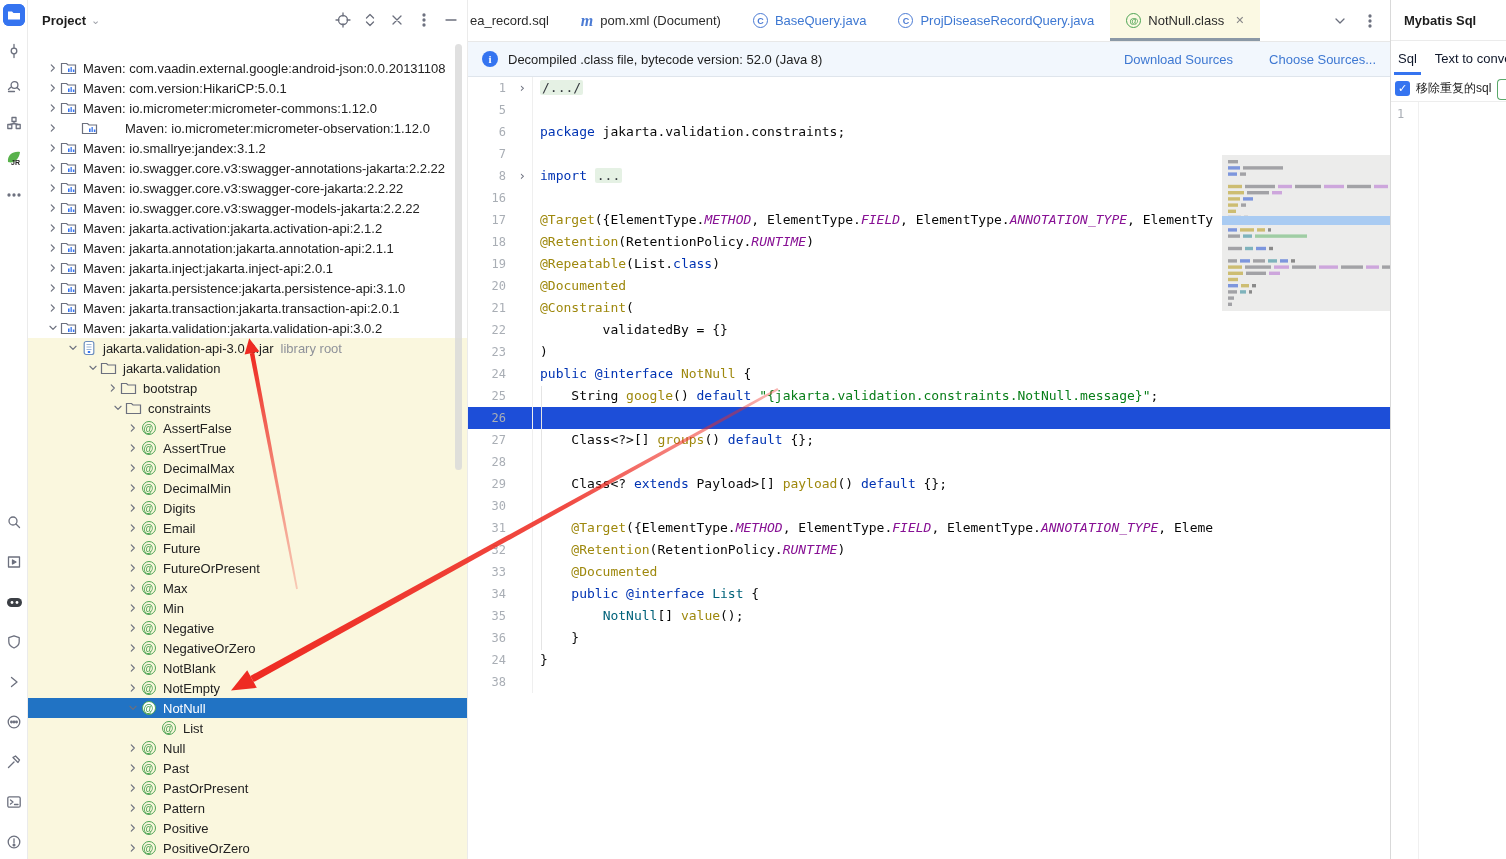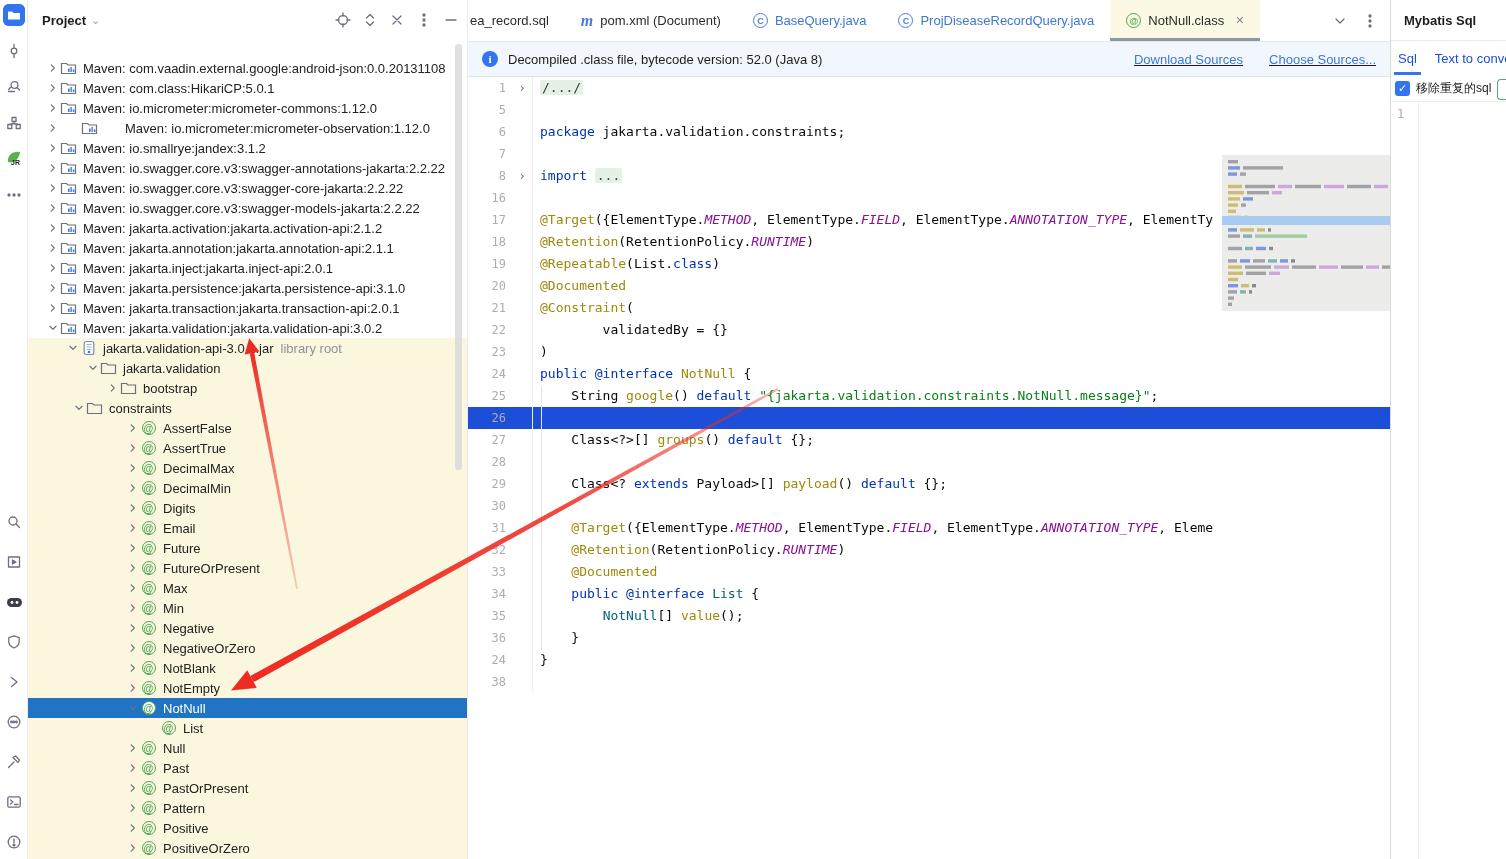--- a/index.html
+++ b/index.html
@@ -50,21 +50,21 @@
   .tab-ic-m { font-family:"Liberation Serif", serif; font-style:italic; font-weight:bold; color:#4B7BD4; font-size:16px; }
   .circ { width:15px; height:15px; border:1.3px solid #4B7BD4; border-radius:50%; color:#4B7BD4;
     font-size:9px; display:inline-flex; align-items:center; justify-content:center; font-weight:bold; }
   .circ.green { border-color:#4DA454; color:#4DA454; }
   #tab-actions { margin-left:auto; display:flex; align-items:center; gap:14px; padding-right:12px; color:#6C707E; }
 
   #banner { position:absolute; left:0; top:41px; width:922px; height:36px; background:#F2F7FD;
     border-top:1px solid #E8E8E8; border-bottom:1px solid #DFE5EC; display:flex; align-items:center; padding:0 14px; }
   #banner-icon { width:16px; height:16px; border-radius:50%; background:#3574F0; color:#fff;
     font-size:11px; font-weight:bold; font-family:"Liberation Serif", serif; display:flex; align-items:center; justify-content:center; margin-right:10px; }
-  #banner-links { margin-left:auto; display:flex; gap:26px;text-decoration:underline; }
+  #banner-links { margin-left:auto; display:flex; gap:36px; }
   .banner-link { color:#3E78D2; }
 
   #code-area { position:absolute; left:0; top:77px; width:922px; height:782px; overflow:hidden; background:#fff; }
   .code-line { height:22px; display:flex; align-items:center; position:relative; }
   .code-line.cur { background:#1d4ed8; }
   .ln { width:65px; flex:0 0 65px; text-align:right; padding-right:26px; color:#A9AEB5;
     font-family:"DejaVu Sans Mono", monospace; font-size:12px; border-right:1px solid #EFEFEF; align-self:stretch; line-height:22px; position:relative; }
   .fold-mark { position:absolute; right:6px; top:0; color:#6C707E; font-size:13px; }
   .code { font-family:"DejaVu Sans Mono", monospace; font-size:13px; white-space:pre; padding-left:7px; line-height:22px; }
   .sk { color:#0033B3; }            
@@ -76,21 +76,21 @@
   .sf { color:#33383D; background:#E5F1E4; border-radius:2px; padding:0 2px; } 
   #indent-guide { position:absolute; left:73px; top:309px; width:1px; height:264px; background:#E4E4E4; }
 
   #minimap { position:absolute; right:0; top:78px; width:168px; height:156px; background:#ECECEB; }
   #minimap-band { position:absolute; left:0; top:61px; width:168px; height:9px; background:#A9CBF2; }
 
   
   #right-panel { position:absolute; left:1390px; top:0; width:116px; height:859px; background:#fff; border-left:1px solid #D9D9D9; }
   #rp-title { height:40px; display:flex; align-items:center; padding-left:13px; font-weight:bold; white-space:nowrap; }
   #rp-tabs { height:36px; display:flex; align-items:center; gap:14px; padding-left:5px; border-top:1px solid #EBEBEB; white-space:nowrap; overflow:hidden; }
-  .rp-tab { position:relative; padding:8px 2px; color:#1d4ed8; }
+  .rp-tab { position:relative; padding:8px 2px; color:#0f172a; }
   .rp-tab.active { }
   .rp-tab.active:after { content:""; position:absolute; left:-2px; right:-2px; bottom:-1px; height:3px; background:#3574F0; }
   #rp-check-row { height:24px; display:flex; align-items:center; gap:6px; padding-left:4px; white-space:nowrap; overflow:hidden; }
   #rp-checkbox { width:15px; height:15px; background:#3574F0; border-radius:3px; color:#fff; font-size:11px;
     display:flex; align-items:center; justify-content:center; flex:0 0 15px; }
   #rp-check-label { font-size:12px; }
   #rp-green-btn { position:absolute; right:0; top:79px; width:9px; height:21px; border:1.5px solid #59A869; border-right:none; border-radius:4px 0 0 4px; background:#fff; }
   #rp-editor { position:absolute; left:0; top:101px; width:116px; bottom:0; border-top:1px solid #EDEDED; }
   #rp-ln { position:absolute; left:6px; top:5px; color:#A9AEB5; font-family:"DejaVu Sans Mono", monospace; font-size:12px; }
   #rp-gutter-line { position:absolute; left:27px; top:0; bottom:0; width:1px; background:#F0F0F0; }
@@ -264,21 +264,21 @@
             </svg>
           </span>
           <span class="tw-ico">
             <svg width="17" height="16">
               <path d="M1.5 3.5h5l1.5 1.5h7.5v8.5h-14z" fill="none" stroke="#6C707E" stroke-width="1.2"></path>
               <rect x="8" y="8.5" width="1.6" height="3.5" fill="#3574F0"></rect>
               <rect x="10.4" y="7" width="1.6" height="5" fill="#5B8DEF"></rect>
               <rect x="12.8" y="9.5" width="1.6" height="2.5" fill="#3574F0"></rect>
             </svg>
           </span>
-          <span class="row-label">Maven: com.class:HikariCP:5.0.1</span>
+          <span class="row-label">Maven: com.version:HikariCP:5.0.1</span>
         </div>
         <div class="tree-row" style="padding-left: 18px;">
           <span class="tw-chev">
             <svg width="14" height="14" viewBox="0 0 16 16" fill="none" stroke="#6C707E" stroke-width="1.3" stroke-linecap="round" stroke-linejoin="round">
               <path d="M6 4.5L9.5 8 6 11.5"></path>
             </svg>
           </span>
           <span class="tw-ico">
             <svg width="17" height="16">
               <path d="M1.5 3.5h5l1.5 1.5h7.5v8.5h-14z" fill="none" stroke="#6C707E" stroke-width="1.2"></path>
@@ -500,21 +500,21 @@
               <path d="M6 4.5L9.5 8 6 11.5"></path>
             </svg>
           </span>
           <span class="tw-ico">
             <svg width="17" height="16">
               <path d="M1.5 3.5h5l1.5 1.5h7.5v8.5h-14z" fill="none" stroke="#6C707E" stroke-width="1.2"></path>
             </svg>
           </span>
           <span class="row-label">bootstrap</span>
         </div>
-        <div class="tree-row hl" style="padding-left: 44px;">
+        <div class="tree-row hl" style="padding-left: 83px;">
           <span class="tw-chev">
             <svg width="14" height="14" viewBox="0 0 16 16" fill="none" stroke="#6C707E" stroke-width="1.3" stroke-linecap="round" stroke-linejoin="round">
               <path d="M4.5 6l3.5 3.5L11.5 6"></path>
             </svg>
           </span>
           <span class="tw-ico">
             <svg width="17" height="16">
               <path d="M1.5 3.5h5l1.5 1.5h7.5v8.5h-14z" fill="none" stroke="#6C707E" stroke-width="1.2"></path>
             </svg>
           </span>

